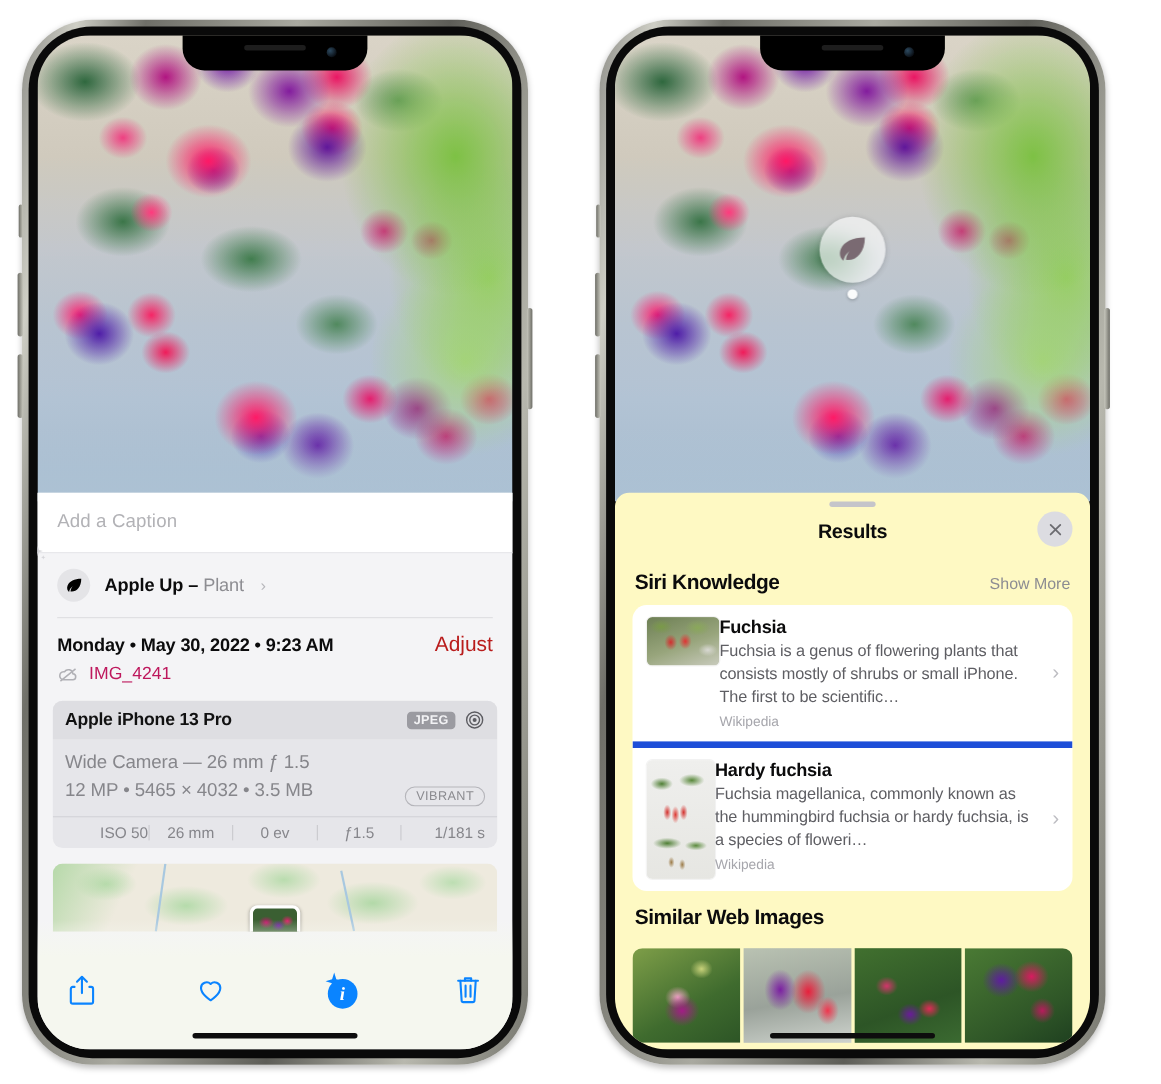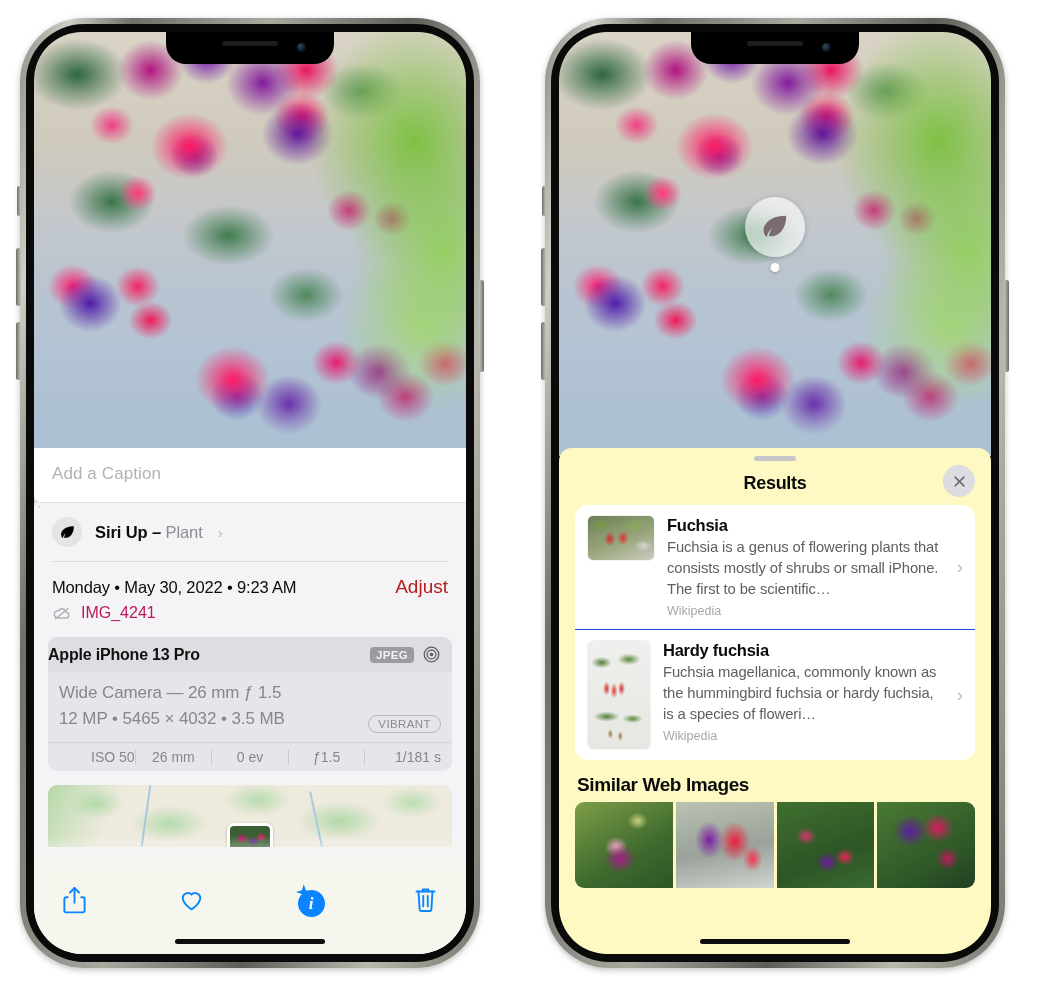--- a/index.html
+++ b/index.html
@@ -140,34 +140,34 @@
   .lookup-text { font-size:16.5px; font-weight:700; color:#0b0b0c; letter-spacing:-.1px; }
   .lookup-text .sub { font-weight:400; color:#8d8d92; }
   .lookup-chev { color:#b6b6bb; font-size:15px; margin-left:2px; }
 
   .divider { height:1px; background:#dedee1; margin:0 18px; }
 
   .date-row {
     display:flex; align-items:baseline; justify-content:space-between;
     padding:14px 18px 0 18px;
   }
-  .date-text { font-size:16.5px; font-weight:400; color:#0b0b0c; letter-spacing:-.15px; }
+  .date-text { font-size:16.5px; font-weight:700; color:#0b0b0c; letter-spacing:-.15px; }
   .adjust-link { font-size:19px; color:#b91c1c; }
   .file-row { display:flex; align-items:center; gap:9px; padding:5px 18px 12px 18px; }
   .file-name { font-size:16px; color:#be185d; }
   .nocloud { width:20px; height:20px; color:#b0b0b5; }
 
   
   .cam-card {
     margin:2px 14px 0 14px; border-radius:9px; overflow:hidden;
     background:#e6e6ea; font-size:0;
   }
   .cam-head {
     display:flex; align-items:center; justify-content:space-between;
-    padding:8px 11px 8px 0; background:#dedee2;
+    padding:8px 11px 8px 11px; background:#dedee2;
   }
   .cam-model { font-size:16px; font-weight:700; color:#111; letter-spacing:-.2px; }
   .cam-head-right { display:flex; align-items:center; gap:8px; }
   .jpeg-badge {
     font-size:11.5px; font-weight:700; color:#f2f2f4; background:#9b9ba1;
     border-radius:4px; padding:2px 6px; letter-spacing:.3px;
   }
   .aperture-ico { width:19px; height:19px; color:#5c5c61; }
   .cam-body { padding:8px 11px 9px 11px; position:relative; }
   .cam-line { font-size:17px; color:#86868b; line-height:1.55; letter-spacing:-.1px; }
@@ -264,22 +264,22 @@
   .sec-head {
     display:flex; align-items:baseline; justify-content:space-between;
     padding:14px 18px 9px 18px;
   }
   .sec-title { font-size:19px; font-weight:700; color:#0b0b0c; letter-spacing:-.4px; }
   .show-more { font-size:14.5px; color:#8c8c92; }
 
   .know-card {
     margin:0 16px; background:#fff; border-radius:13px; overflow:hidden;
   }
-  .know-row { display:flex; align-items:flex-start; gap:13px; padding:11px 12px 11px 13px; position:relative; }
-  .know-row + .know-row { border-top:1px solid #1d4ed8;justify-content:flex-end; }
+  .know-row { display:flex; align-items:flex-start; padding:11px 12px 11px 13px; position:relative; }
+  .know-row + .know-row { border-top:6px solid #1d4ed8;justify-content:flex-end; }
   .thumb { flex:0 0 auto; border-radius:5px; overflow:hidden; box-shadow:0 0 0 1px rgba(0,0,0,.05); }
   .thumb.t1 {
     width:66px; height:44px;
     background:
       radial-gradient(ellipse 8px 10px at 33% 52%, #d32f2f, rgba(211,47,47,0) 72%),
       radial-gradient(ellipse 8px 10px at 53% 50%, #e03434, rgba(224,52,52,0) 72%),
       radial-gradient(ellipse 14px 9px at 20% 20%, #7a9a48, rgba(122,154,72,0) 72%),
       radial-gradient(ellipse 16px 10px at 70% 22%, #8aa85a, rgba(138,168,90,0) 72%),
       radial-gradient(ellipse 12px 8px at 84% 68%, #d8d8d2, rgba(216,216,210,0) 72%),
       linear-gradient(160deg,#6d7f54,#98a57c 55%,#c9cbbd);
@@ -382,21 +382,21 @@
         <div class="lookup-row">
           <div class="lookup-badge">
             <svg viewBox="0 0 24 24" fill="currentColor">
               <path d="M21 3c-9 0-15 3.2-17.4 8.2C2 14.6 3.1 18.2 5.4 20c.4-2.6 2-5.3 4.6-7.2-1.7 2-2.6 4.2-2.8 6.5C14 20.5 21 14.6 21 3z"></path>
             </svg>
           </div>
           <svg class="spark" viewBox="0 0 24 24" fill="currentColor">
             <path d="M11 2l1.6 5.4L18 9l-5.4 1.6L11 16l-1.6-5.4L4 9l5.4-1.6z"></path>
             <path d="M18.5 14.5l.8 2.2 2.2.8-2.2.8-.8 2.2-.8-2.2-2.2-.8 2.2-.8z"></path>
           </svg>
-          <div class="lookup-text"><span>Siri Up – </span><span class="sub">Plant</span></div>
+          <div class="lookup-text"><span>Apple Up – </span><span class="sub">Plant</span></div>
           <span class="lookup-chev">›</span>
         </div>
 
         <div class="divider"></div>
 
         <div class="date-row">
           <div class="date-text">Monday • May 30, 2022 • 9:23 AM</div>
           <div class="adjust-link">Adjust</div>
         </div>
 
@@ -518,20 +518,24 @@
         <div class="res-header">
           <div class="res-title">Results</div>
           <div class="close-btn">
             <svg viewBox="0 0 24 24" fill="none" stroke="currentColor" stroke-width="2.6" stroke-linecap="round">
               <line x1="5" y1="5" x2="19" y2="19"></line>
                 <line x1="19" y1="5" x2="5" y2="19"></line>
             </svg>
           </div>
         </div>
 
+        <div class="sec-head">
+          <div class="sec-title">Siri Knowledge</div>
+          <div class="show-more">Show More</div>
+        </div>
 
         <div class="know-card">
 
           <div class="know-row">
             <div class="thumb t1"></div>
             <div class="know-txt">
               <div class="know-title">Fuchsia</div>
               <div class="know-desc">Fuchsia is a genus of flowering plants that consists mostly of shrubs or small iPhone. The first to be scientific…</div>
               <div class="know-src">Wikipedia</div>
             </div>
@@ -542,21 +546,21 @@
             <div class="thumb t2"></div>
             <div class="know-txt">
               <div class="know-title">Hardy fuchsia</div>
               <div class="know-desc">Fuchsia magellanica, commonly known as the hummingbird fuchsia or hardy fuchsia, is a species of floweri…</div>
               <div class="know-src">Wikipedia</div>
             </div>
             <span class="row-chev">›</span>
           </div>
         </div>
 
-        <div class="sec-head" style="padding-bottom:6px">
+        <div class="sec-head" style="padding-bottom:16px">
           <div class="sec-title">Similar Web Images</div>
         </div>
 
         <div class="web-strip">
           <div class="wi wi1"></div>
           <div class="wi wi2"></div>
           <div class="wi wi3"></div>
           <div class="wi wi4"></div>
         </div>
       </div>

